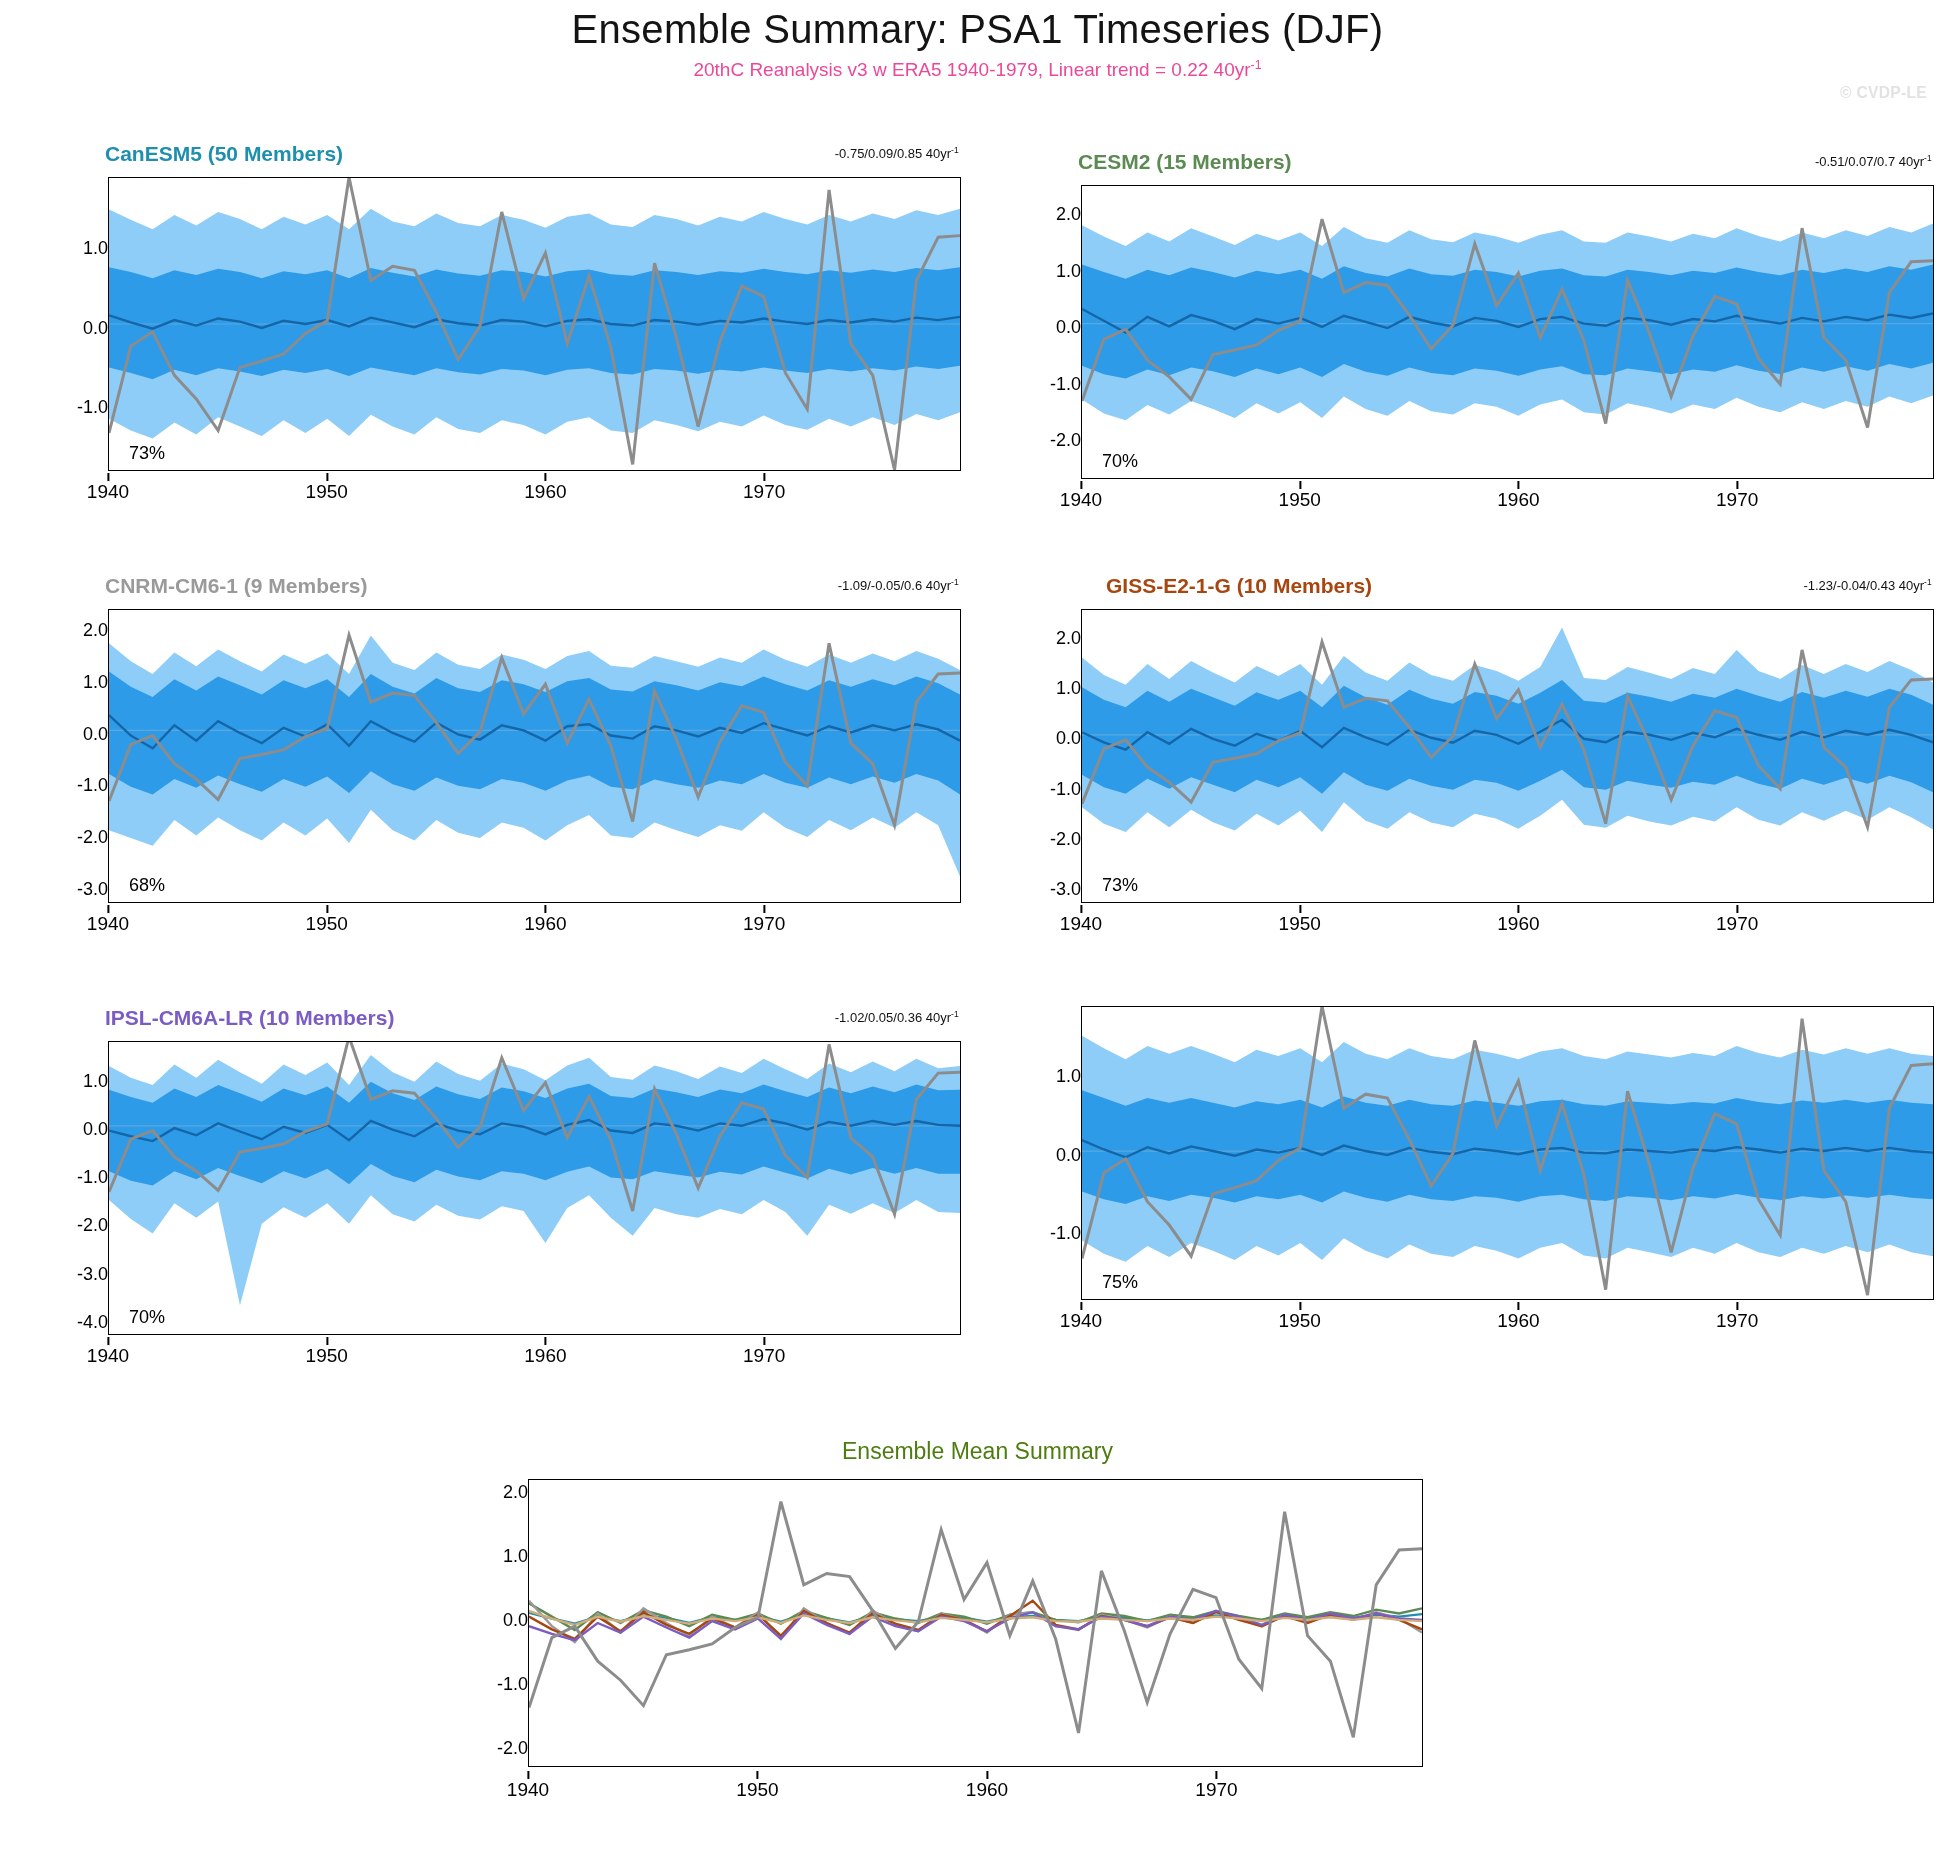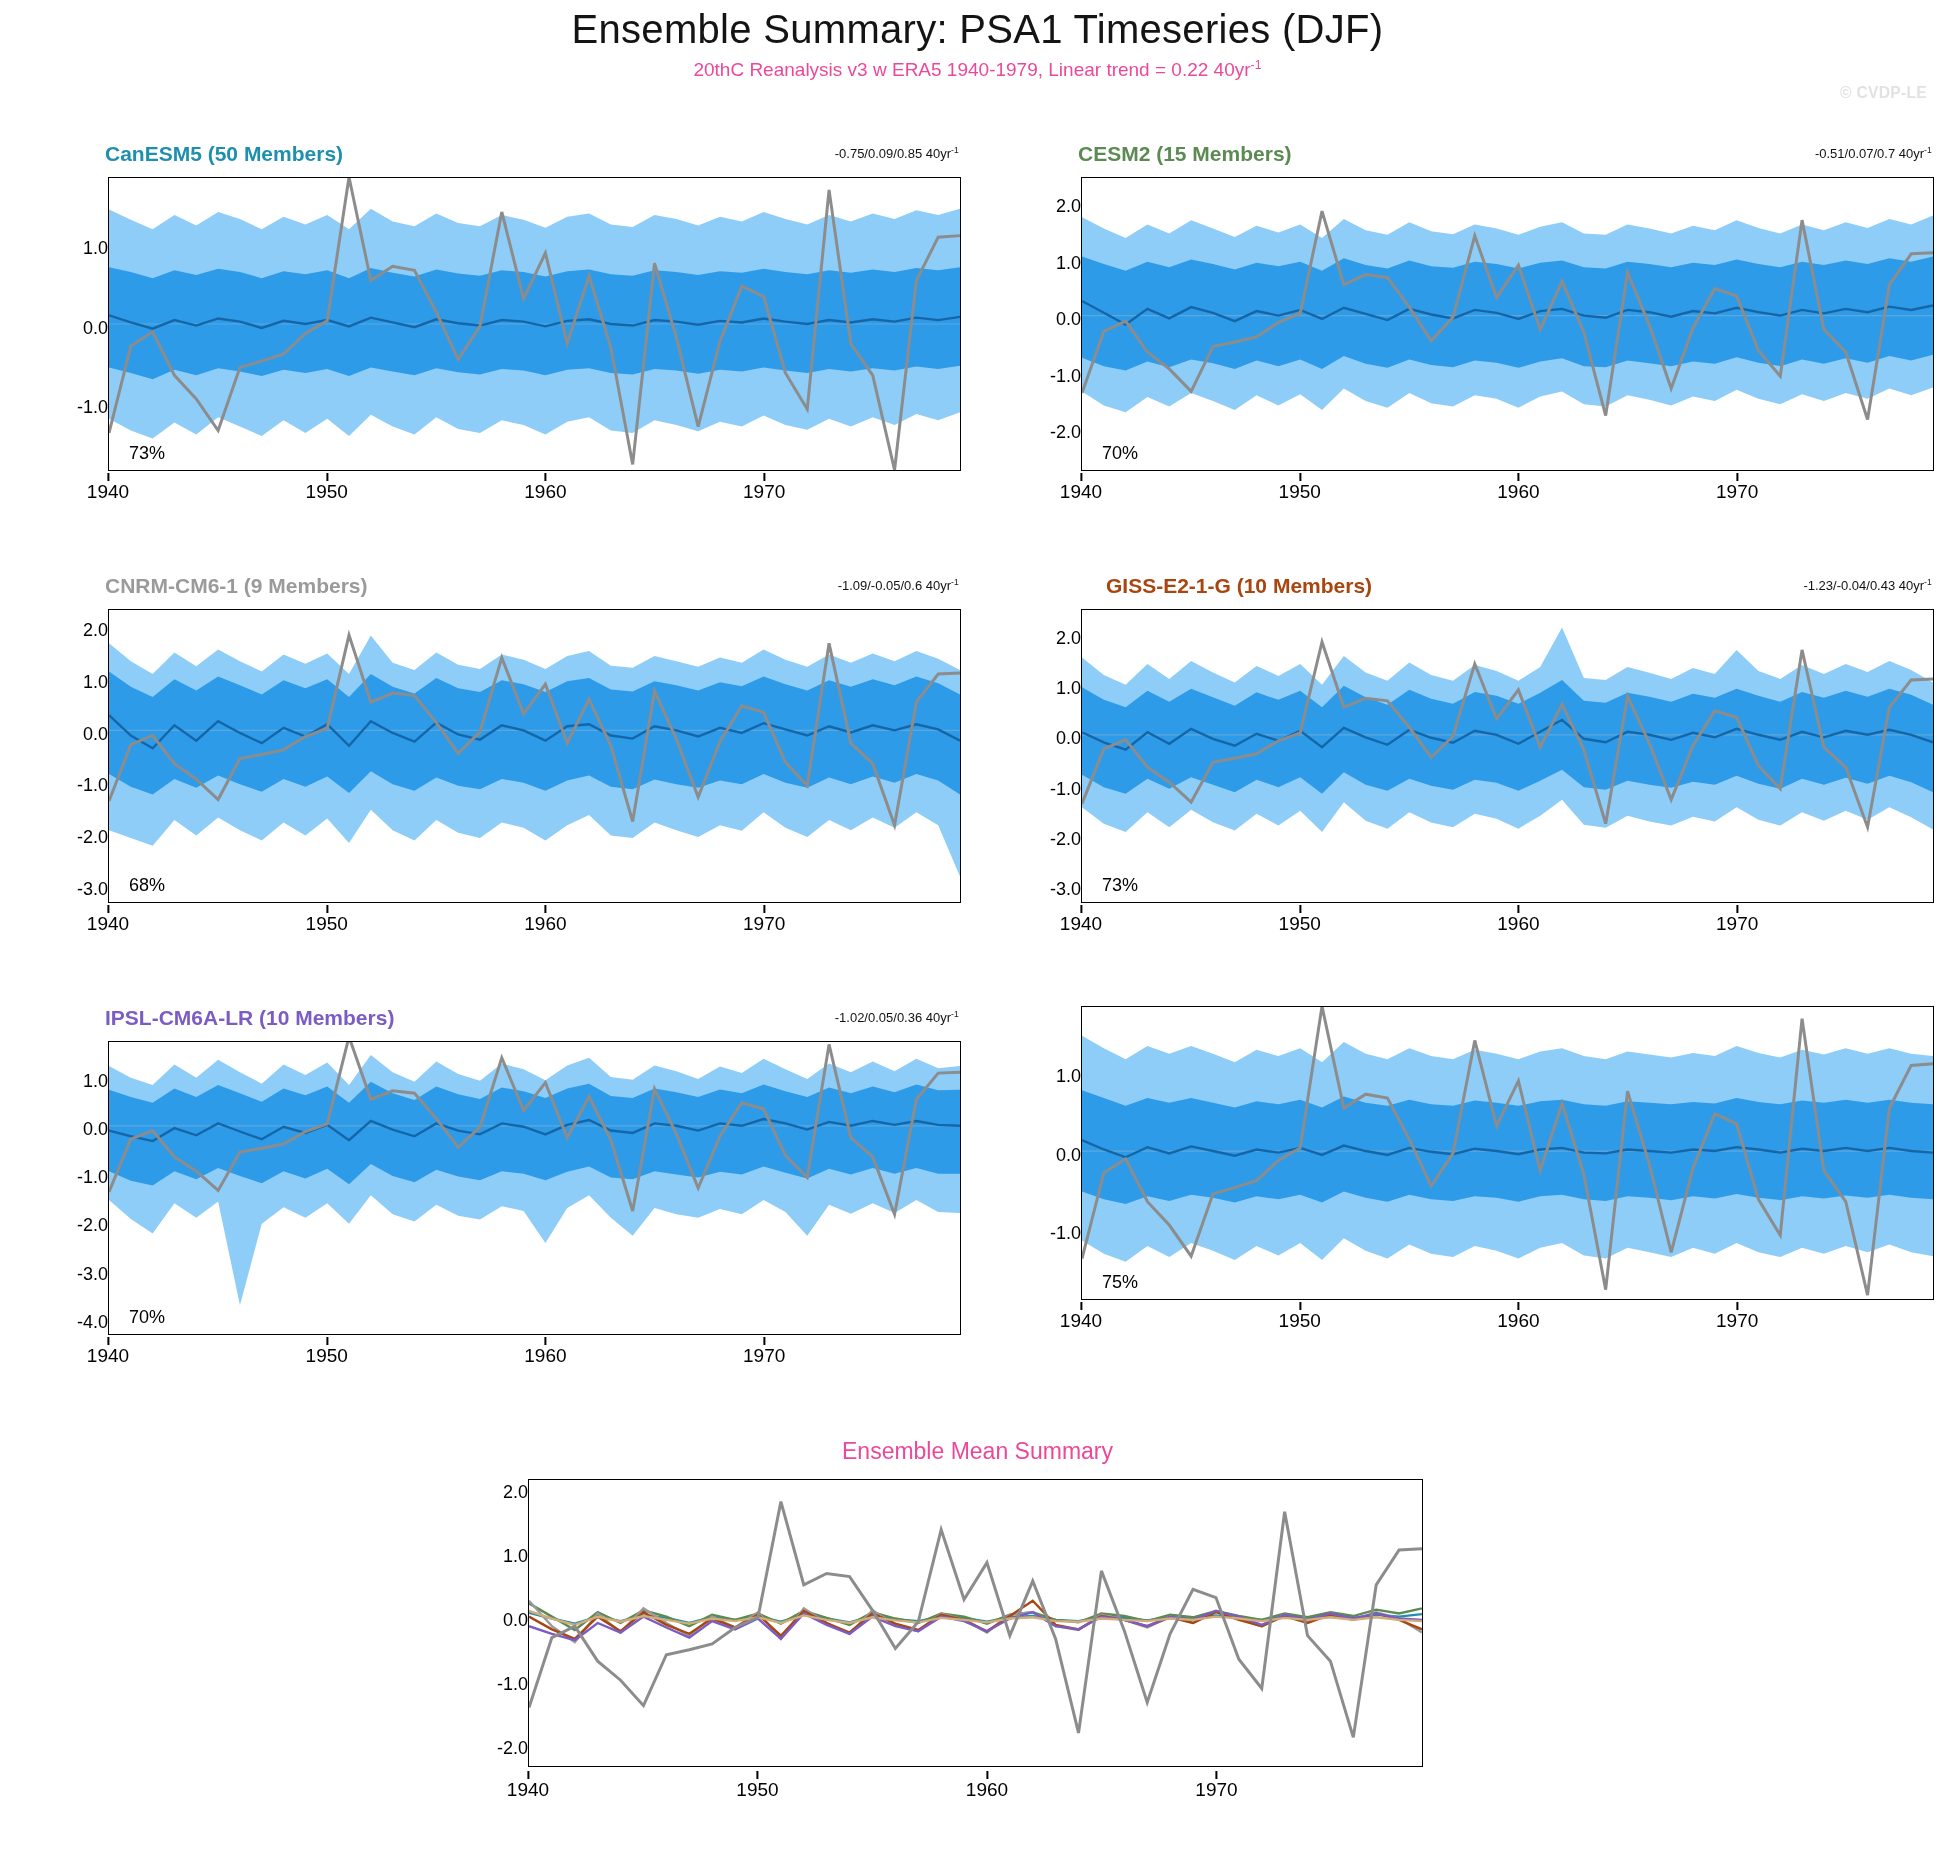--- a/index.html
+++ b/index.html
@@ -136,21 +136,21 @@
     width: 1955px;
     height: 420px;
   }
   .summary-title {
     position: absolute;
     top: 0;
     left: 0;
     width: 1955px;
     text-align: center;
     font-size: 23px;
-    color: #ec4899;
+    color: #4d7c0f;
   }
   .summary .plotbox {
     left: 528px;
     top: 41px;
     width: 895px;
     height: 288px;
     right: auto;
   }
   .summary .yticks { left: 444px; top: 41px; width: 84px; height: 288px; }
   .summary .xticks { left: 528px; width: 895px; top: 333px; right: auto; }
@@ -191,21 +191,21 @@
           <div class="xtick" style="left: 0%;">1940</div>
           <div class="xtickmark" style="left: 25.641%;"></div>
           <div class="xtick" style="left: 25.641%;">1950</div>
           <div class="xtickmark" style="left: 51.2821%;"></div>
           <div class="xtick" style="left: 51.2821%;">1960</div>
           <div class="xtickmark" style="left: 76.9231%;"></div>
           <div class="xtick" style="left: 76.9231%;">1970</div>
         </div>
       </div>
     </div>
-    <div class="panel" style="left: 997px; top: 0px;">
+    <div class="panel" style="left: 997px; top: 8px;">
       <div class="hdr">
         <div class="model-name" style="color: rgb(91, 138, 82);">CESM2 (15 Members)</div>
         <div class="trend"><span>-0.51/0.07/0.7 40yr</span><sup>-1</sup></div>
       </div>
       <div class="plotwrap">
         <div class="yticks">
           <div class="ytick" style="top: 29px;">2.0</div>
           <div class="ytick" style="top: 86px;">1.0</div>
           <div class="ytick" style="top: 142px;">0.0</div>
           <div class="ytick" style="top: 199px;">-1.0</div>

